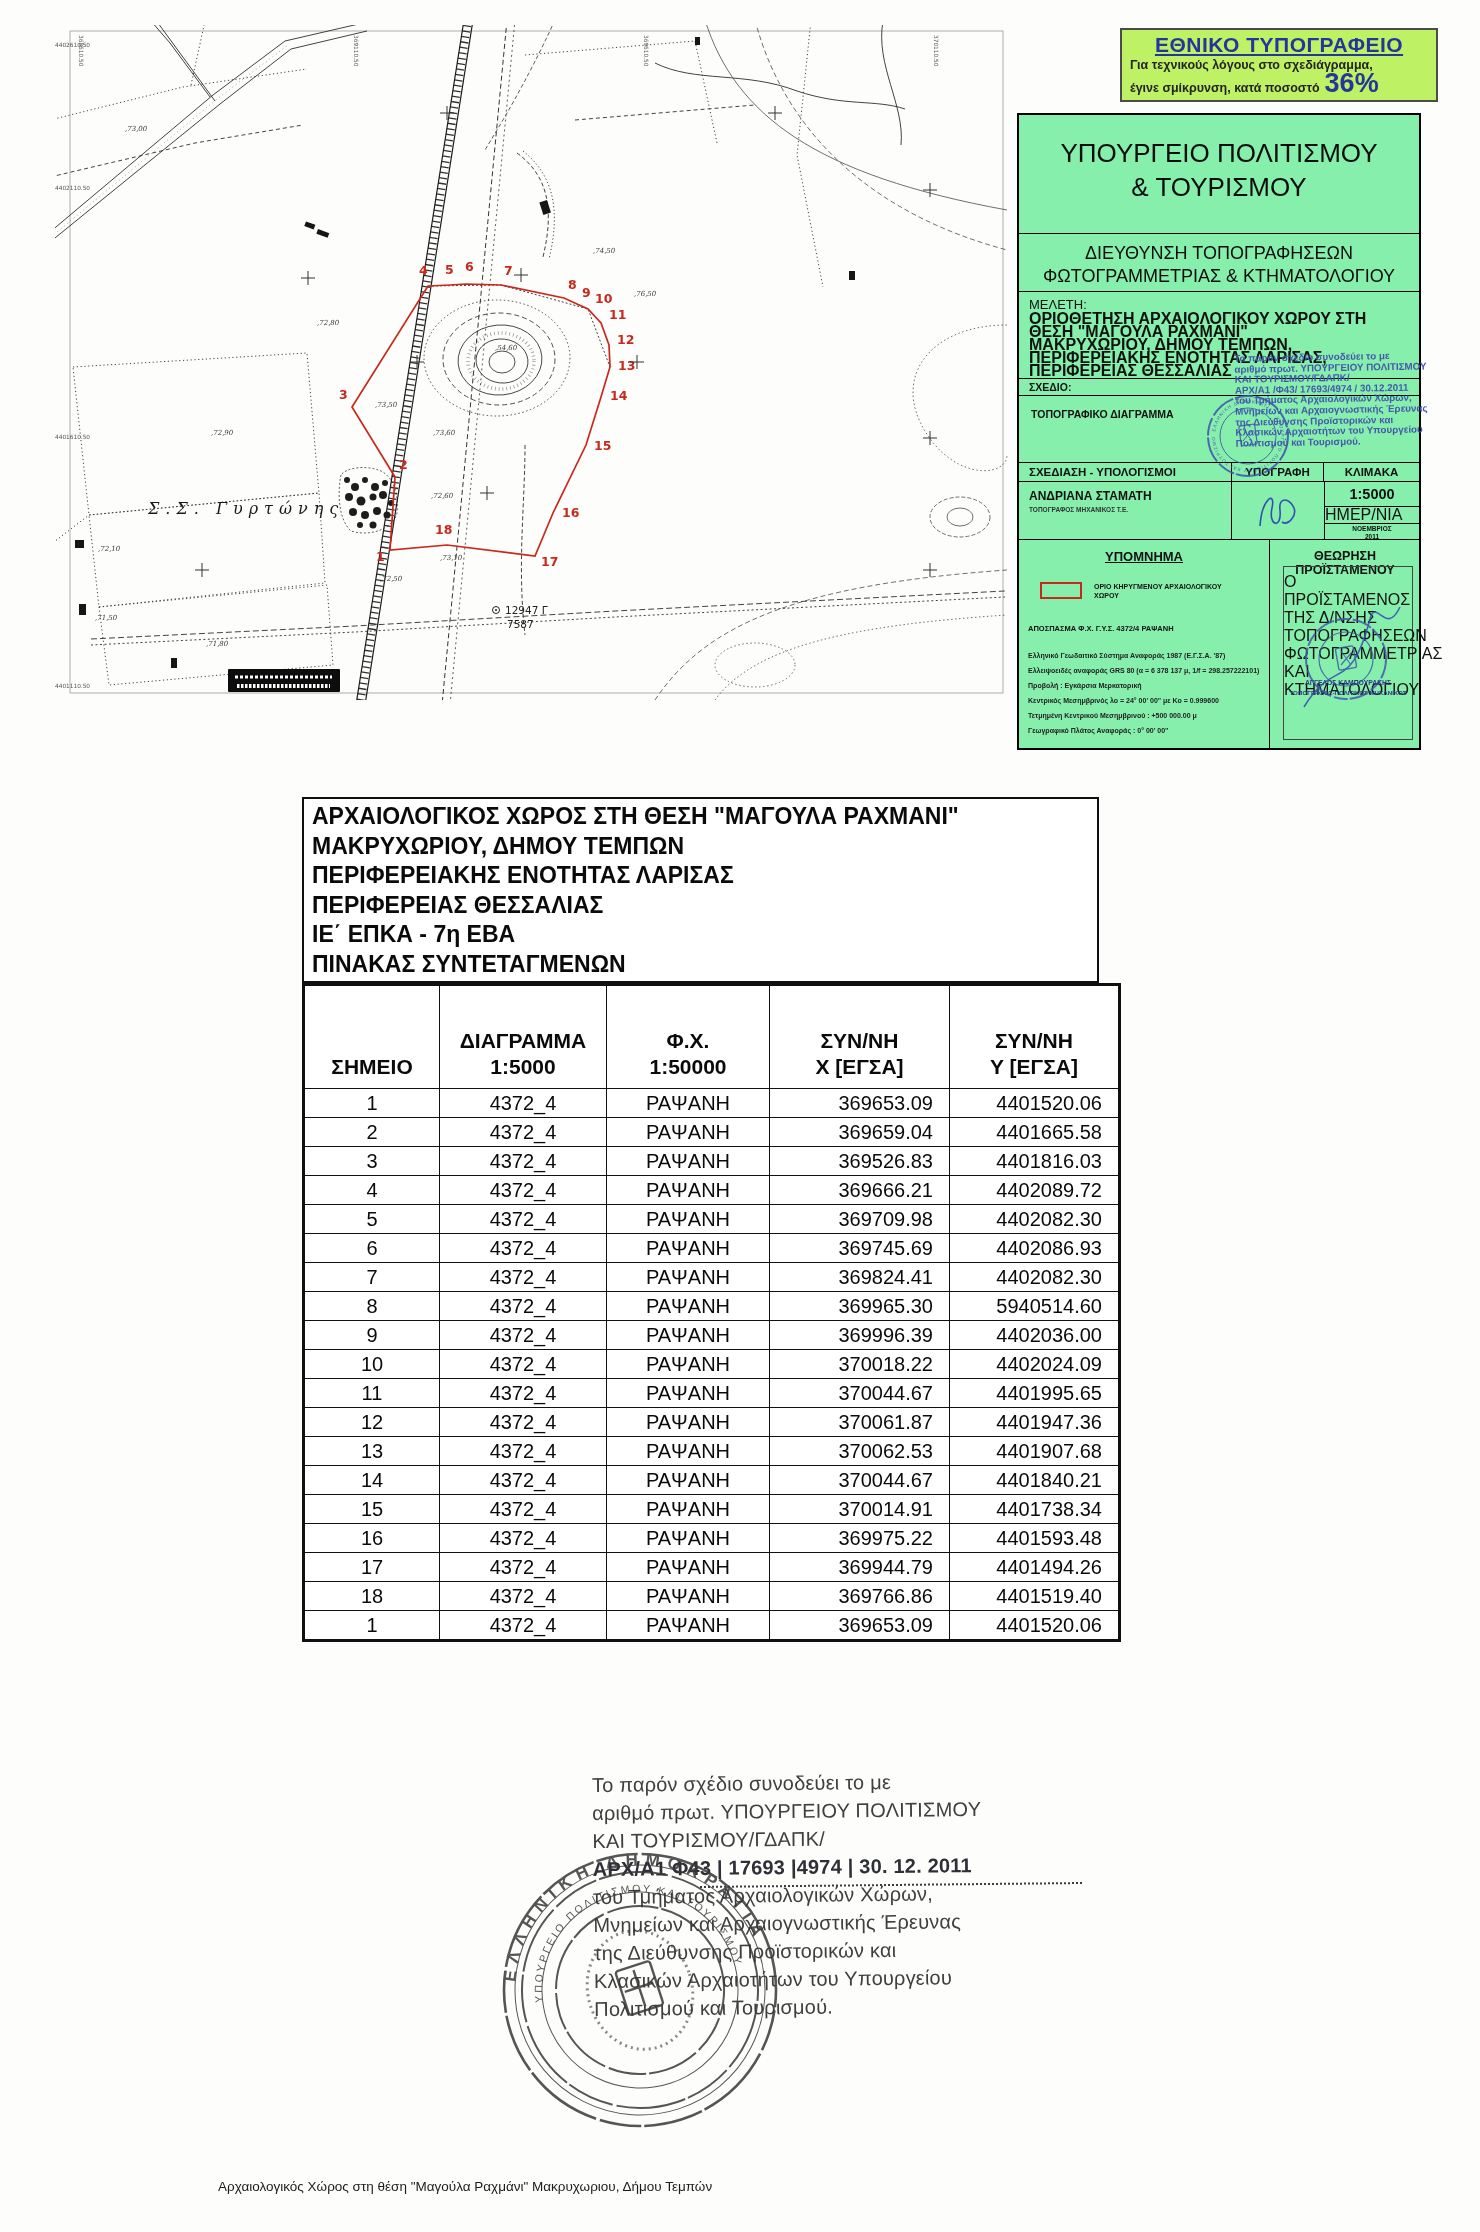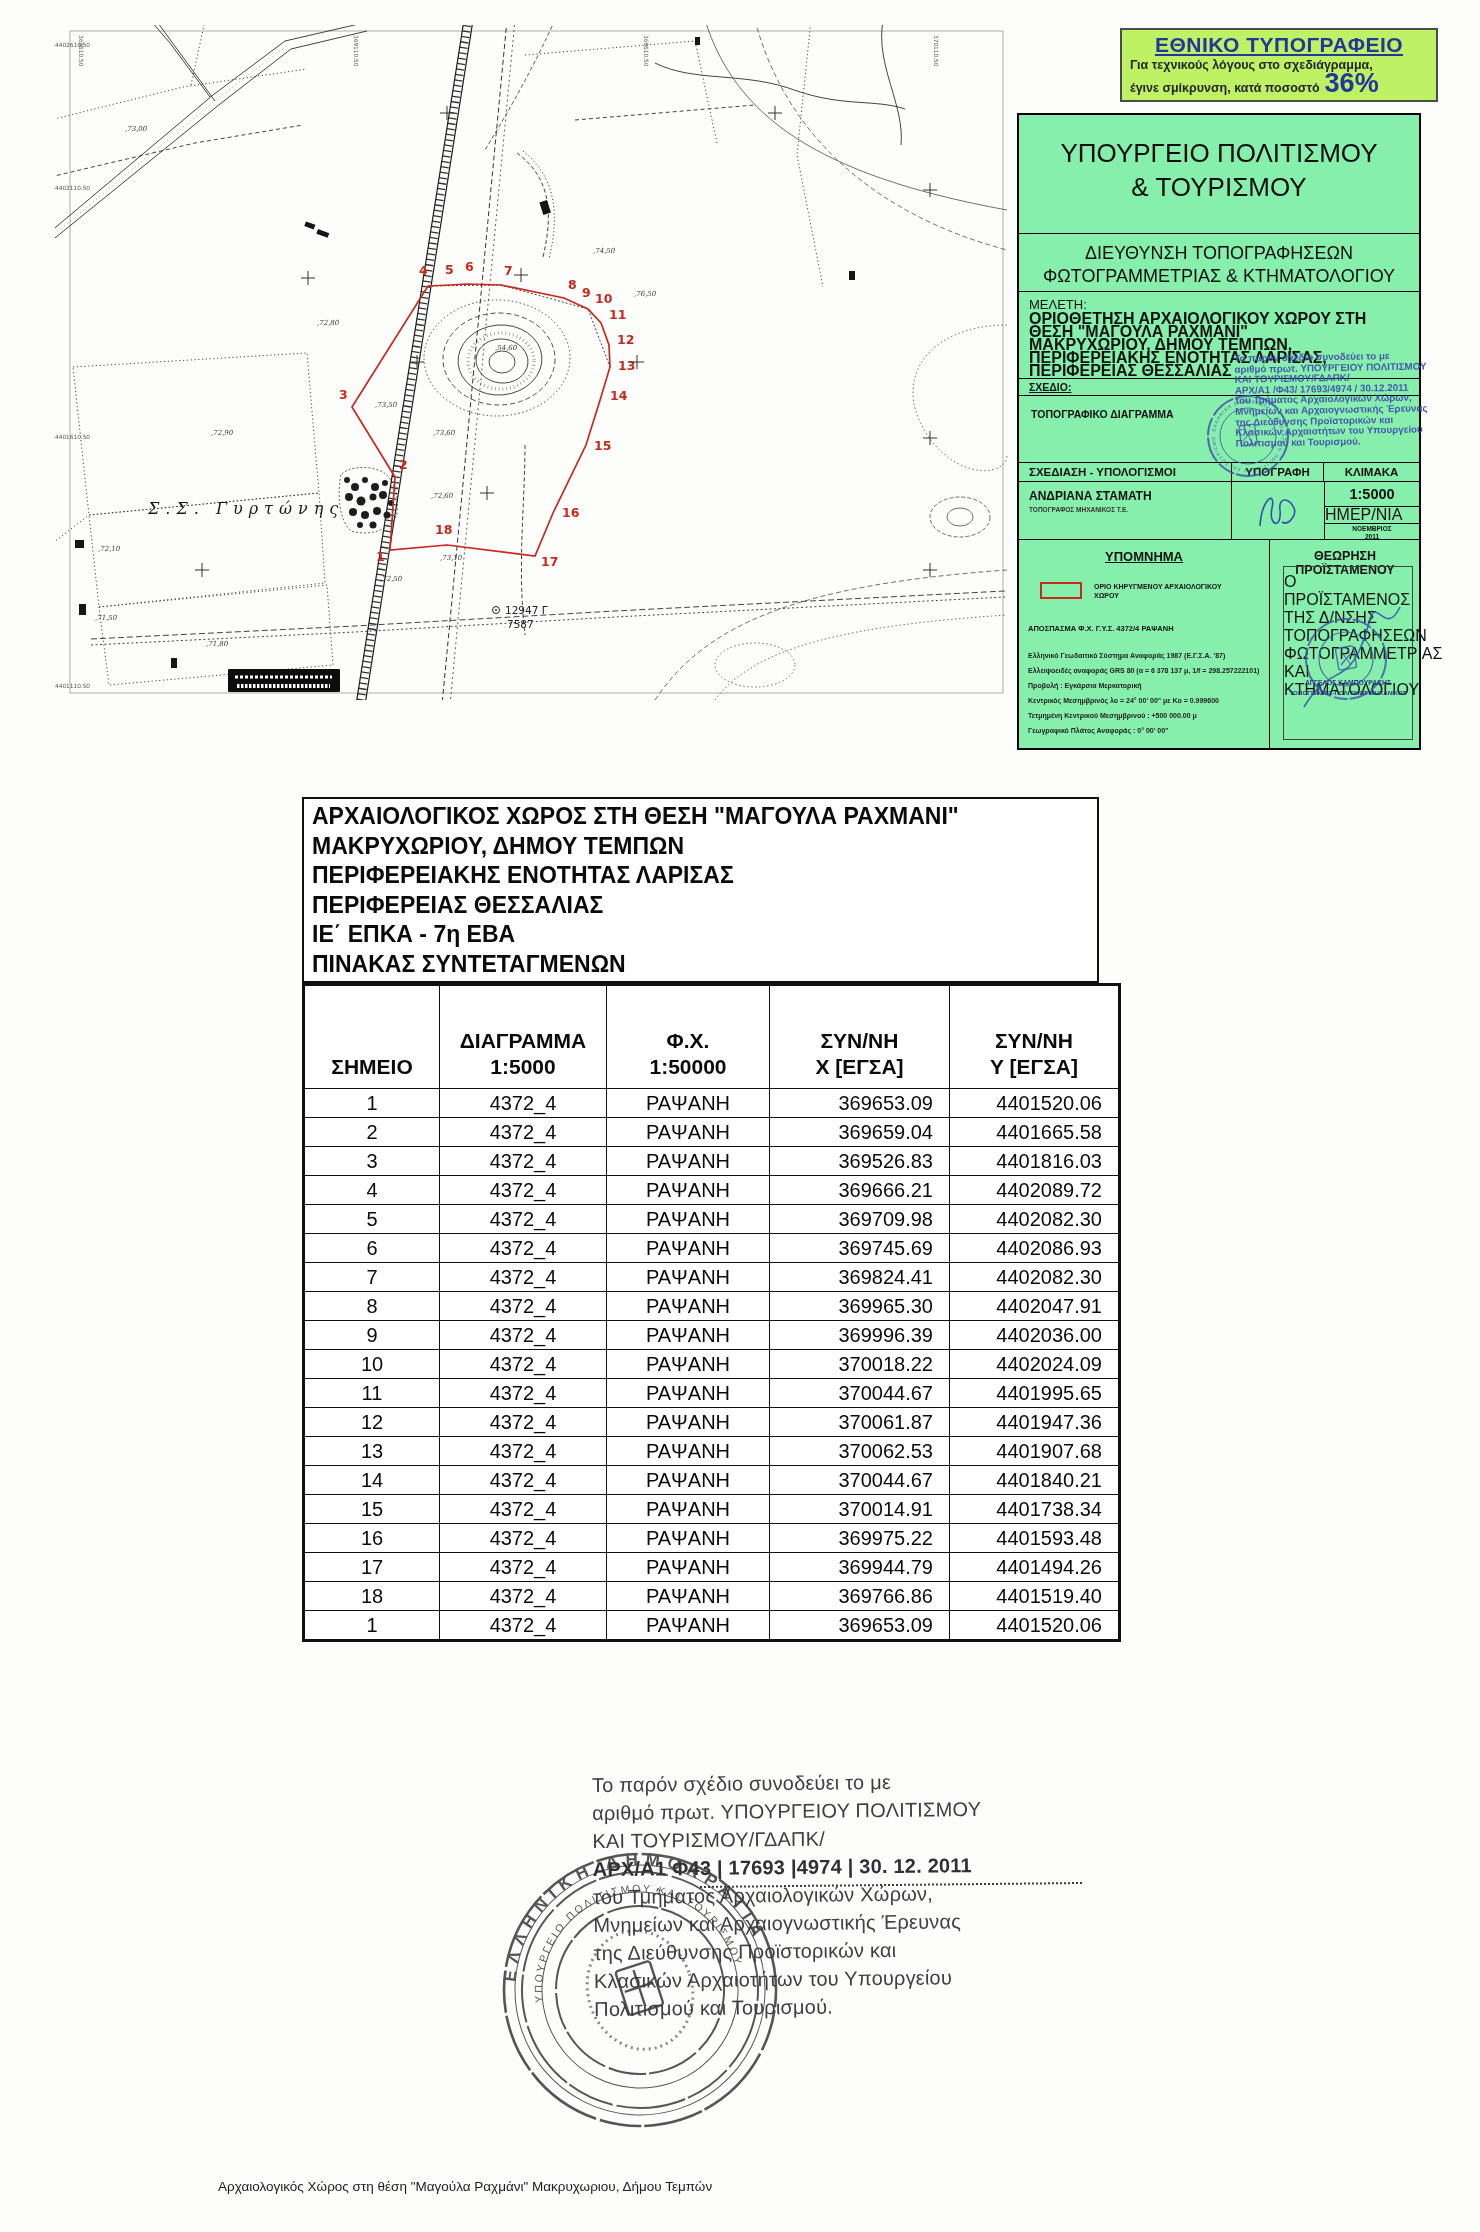--- a/index.html
+++ b/index.html
@@ -28,21 +28,21 @@
   
   .tblock{left:1017px;top:113px;width:400px;height:633px;border:2px solid #000;background:#86efac;}
   .tb-row{position:absolute;left:0;width:100%;box-sizing:border-box;}
   .tb-ministry{top:0;height:119px;border-bottom:1.5px solid #000;text-align:center;
                font-size:26px;line-height:1.3;padding-top:22px;color:#0d0d0d;}
   .tb-dir{top:119px;height:58px;border-bottom:1.5px solid #000;text-align:center;
           font-size:18px;line-height:1.25;padding-top:8px;color:#0d0d0d;}
   .tb-study{top:177px;height:87px;border-bottom:1.5px solid #000;padding:5px 10px;}
   .tb-study .lbl{font-size:13px;font-weight:normal;}
   .tb-study .ln{font-size:16px;font-weight:bold;line-height:13px;}
-  .tb-sxedio{top:264px;height:17px;border-bottom:1.5px solid #000;font-size:10.5px;font-weight:bold;padding:2px 10px 0;text-decoration:underline;}
+  .tb-sxedio{top:264px;height:17px;border-bottom:1.5px solid #000;font-size:10.5px;font-weight:bold;padding:2px 10px 0;}
   .tb-topo{top:281px;height:67px;border-bottom:1.5px solid #000;font-size:10.5px;font-weight:bold;padding:12px 12px 0;}
   .tb-h3{top:348px;height:19px;border-bottom:1.5px solid #000;display:flex;}
   .tb-h3 div{font-size:11.5px;font-weight:bold;padding-top:3px;text-align:center;box-sizing:border-box;}
   .tb-h3 .a{width:213px;text-align:left;padding-left:10px;border-right:1.5px solid #000;}
   .tb-h3 .b{width:92px;border-right:1.5px solid #000;}
   .tb-h3 .c{flex:1;}
   .tb-r7{top:367px;height:58px;border-bottom:1.5px solid #000;display:flex;}
   .tb-r7 .a{width:213px;border-right:1.5px solid #000;padding:7px 0 0 10px;box-sizing:border-box;}
   .tb-r7 .a .nm{font-size:12px;font-weight:bold;}
   .tb-r7 .a .tt{font-size:6.5px;font-weight:bold;color:#333;margin-top:3px;}
@@ -455,21 +455,21 @@
         <td class="c1">4372_4</td>
         <td class="c2">ΡΑΨΑΝΗ</td>
         <td class="c3">369824.41</td>
         <td class="c4">4402082.30</td>
       </tr>
       <tr>
         <td class="c0">8</td>
         <td class="c1">4372_4</td>
         <td class="c2">ΡΑΨΑΝΗ</td>
         <td class="c3">369965.30</td>
-        <td class="c4">4402047.91</td>
+        <td class="c4">5940514.60</td>
       </tr>
       <tr>
         <td class="c0">9</td>
         <td class="c1">4372_4</td>
         <td class="c2">ΡΑΨΑΝΗ</td>
         <td class="c3">369996.39</td>
         <td class="c4">4402036.00</td>
       </tr>
       <tr>
         <td class="c0">10</td>

